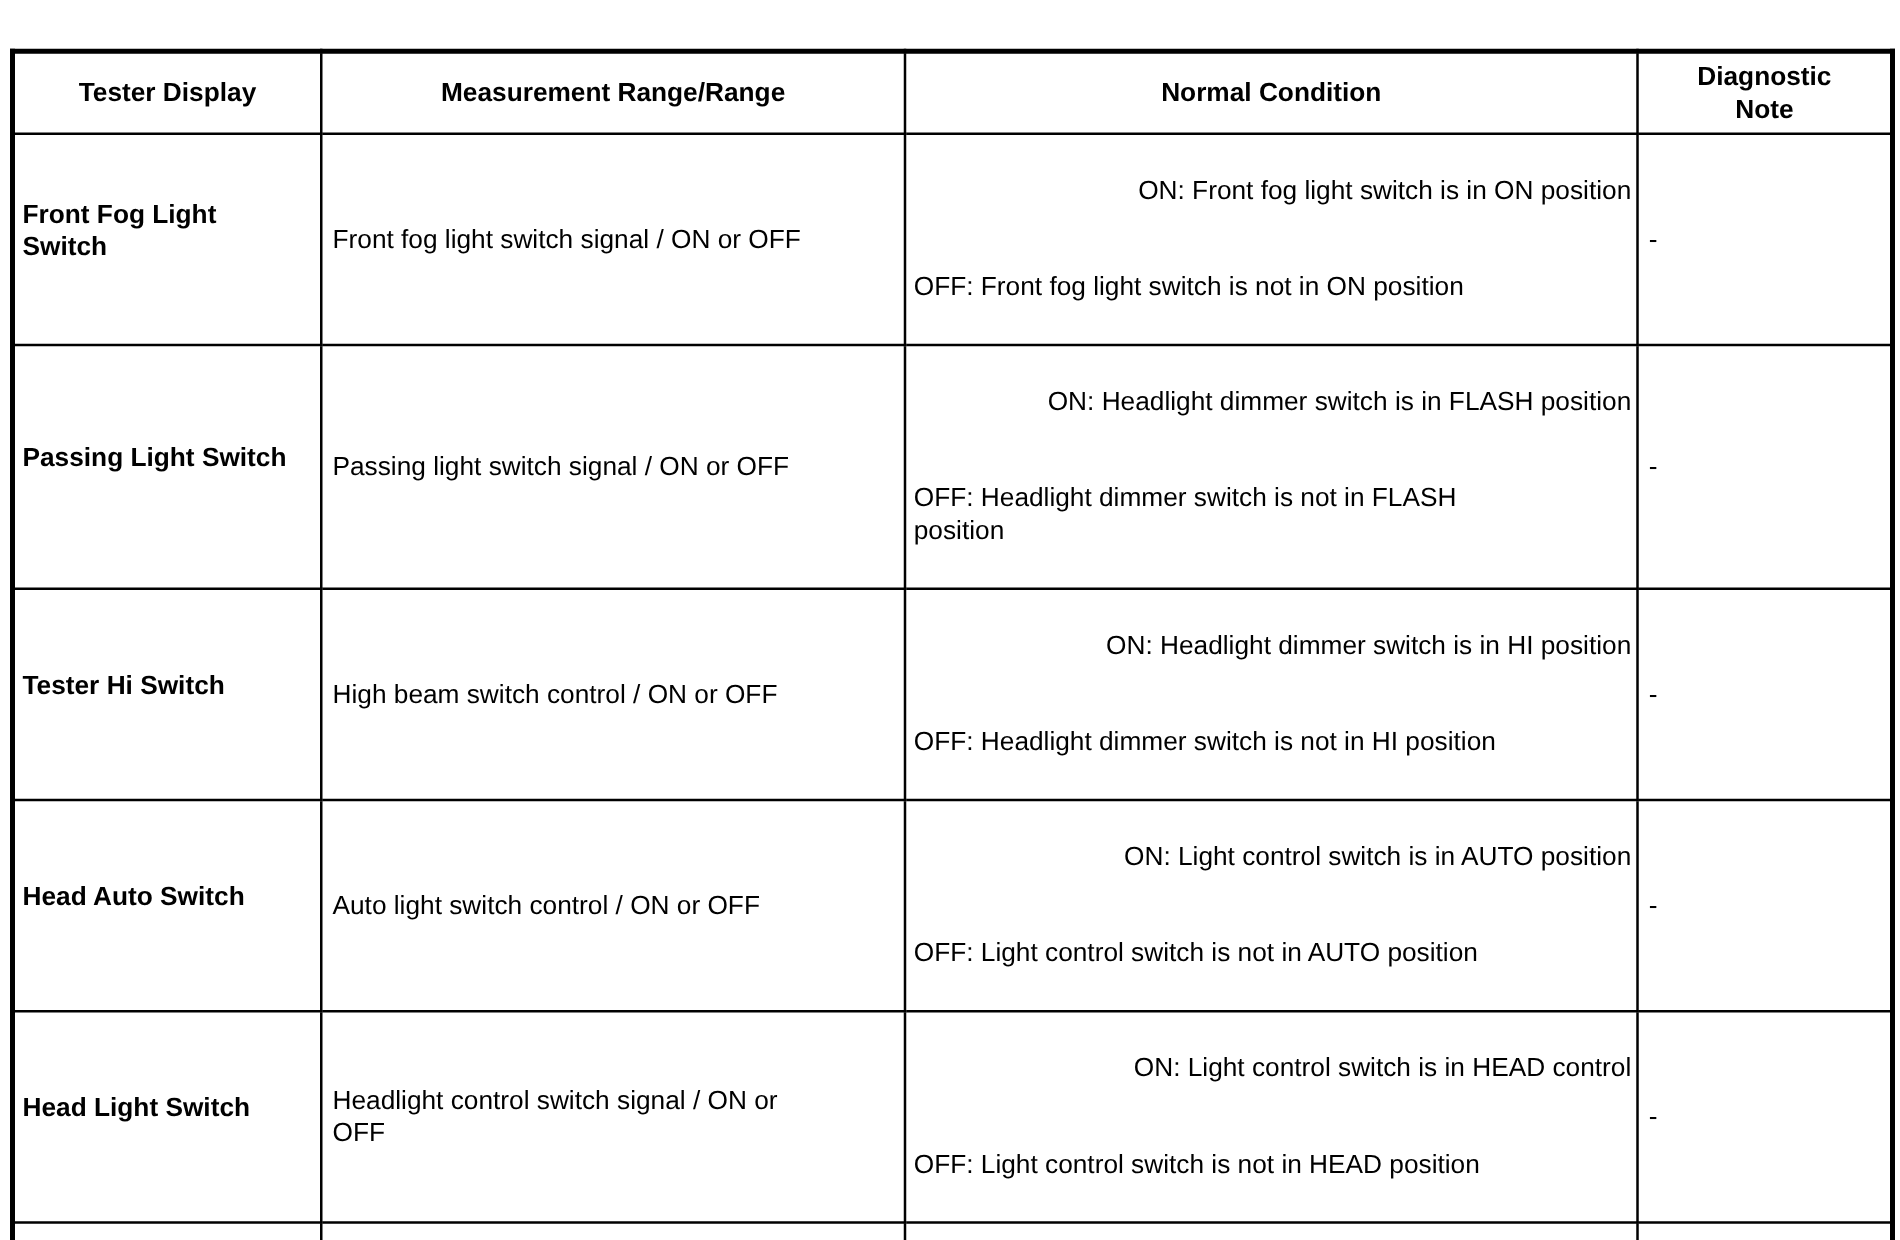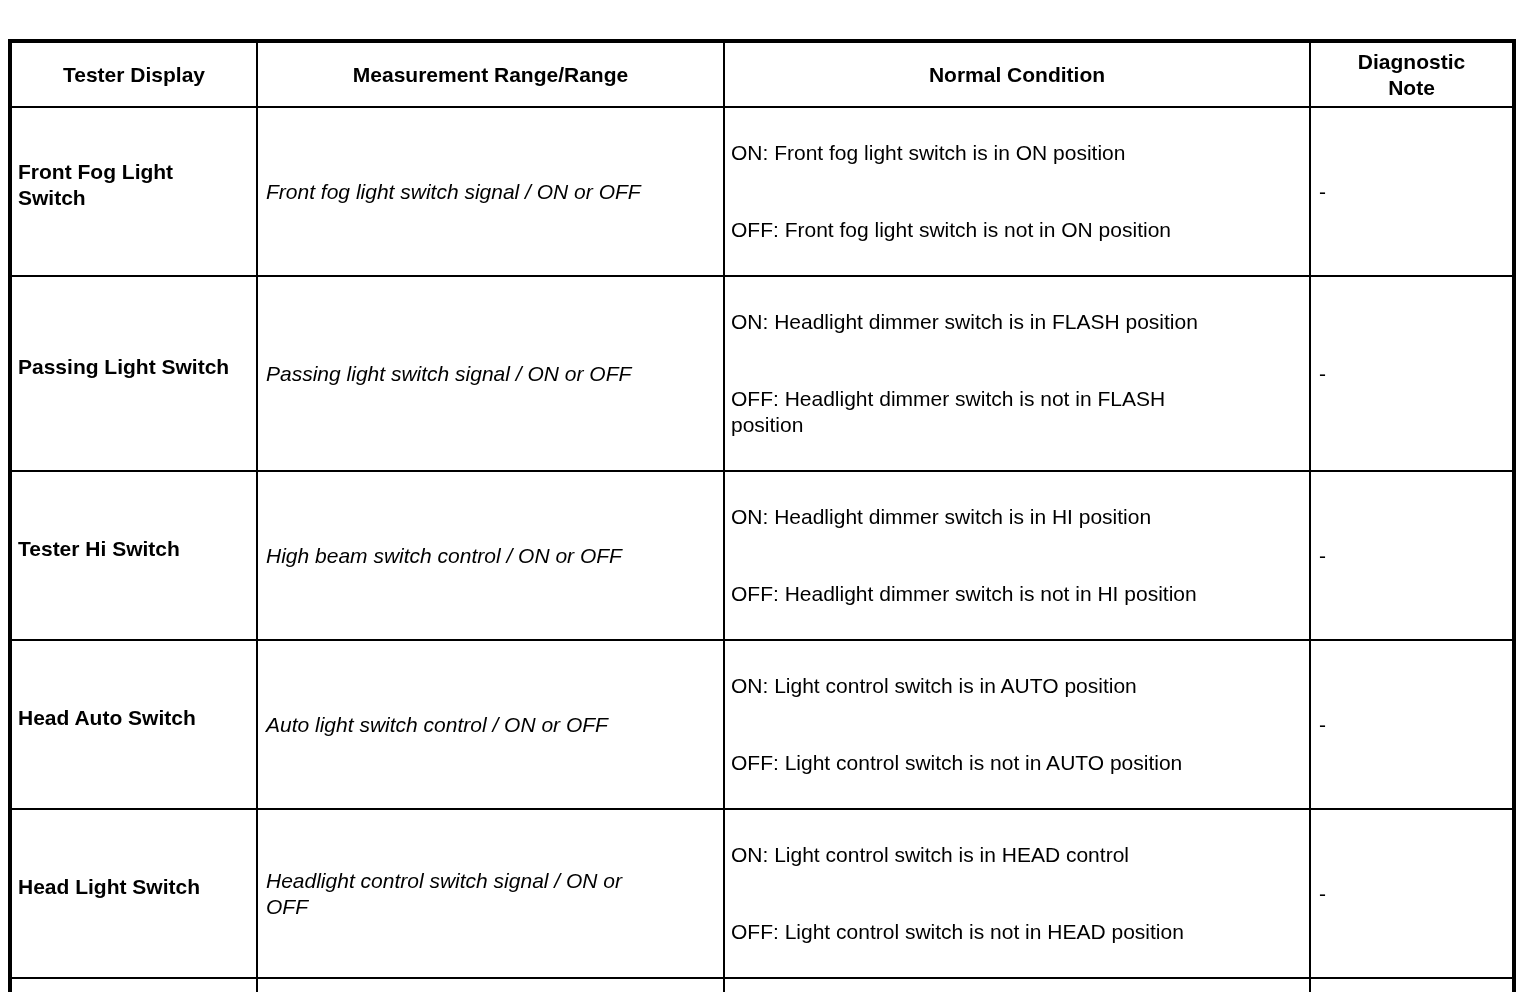--- a/index.html
+++ b/index.html
@@ -43,24 +43,24 @@
     padding: 2px 4px;
   }
   td {
     font-size: 21px;
     font-weight: normal;
     line-height: 26px;
     vertical-align: middle;
     text-align: left;
   }
   td.c1 { padding: 2px 4px 16px 6px; font-weight: bold; }
-  td.c2 { padding: 2px 4px 2px 8px; font-style: italic; }
+  td.c2 { padding: 2px 4px 2px 8px; }
   td.c3 { padding: 6px 4px 6px 6px; }
   td.c4 { padding: 2px 4px 2px 8px; }
-  td .cond-on { margin-bottom: 25px; }
+  td .cond-on { margin-bottom: 25px; text-align: right; }
   tbody tr:nth-child(1) td { height: 98px; }
   tbody tr:nth-child(2) td { height: 122px; }
   tbody tr:nth-child(n+3) td { height: 95px; }
 </style>
 </head>
 <body>
 
 <div class="page">
   <table class="diag">
     <colgroup>

